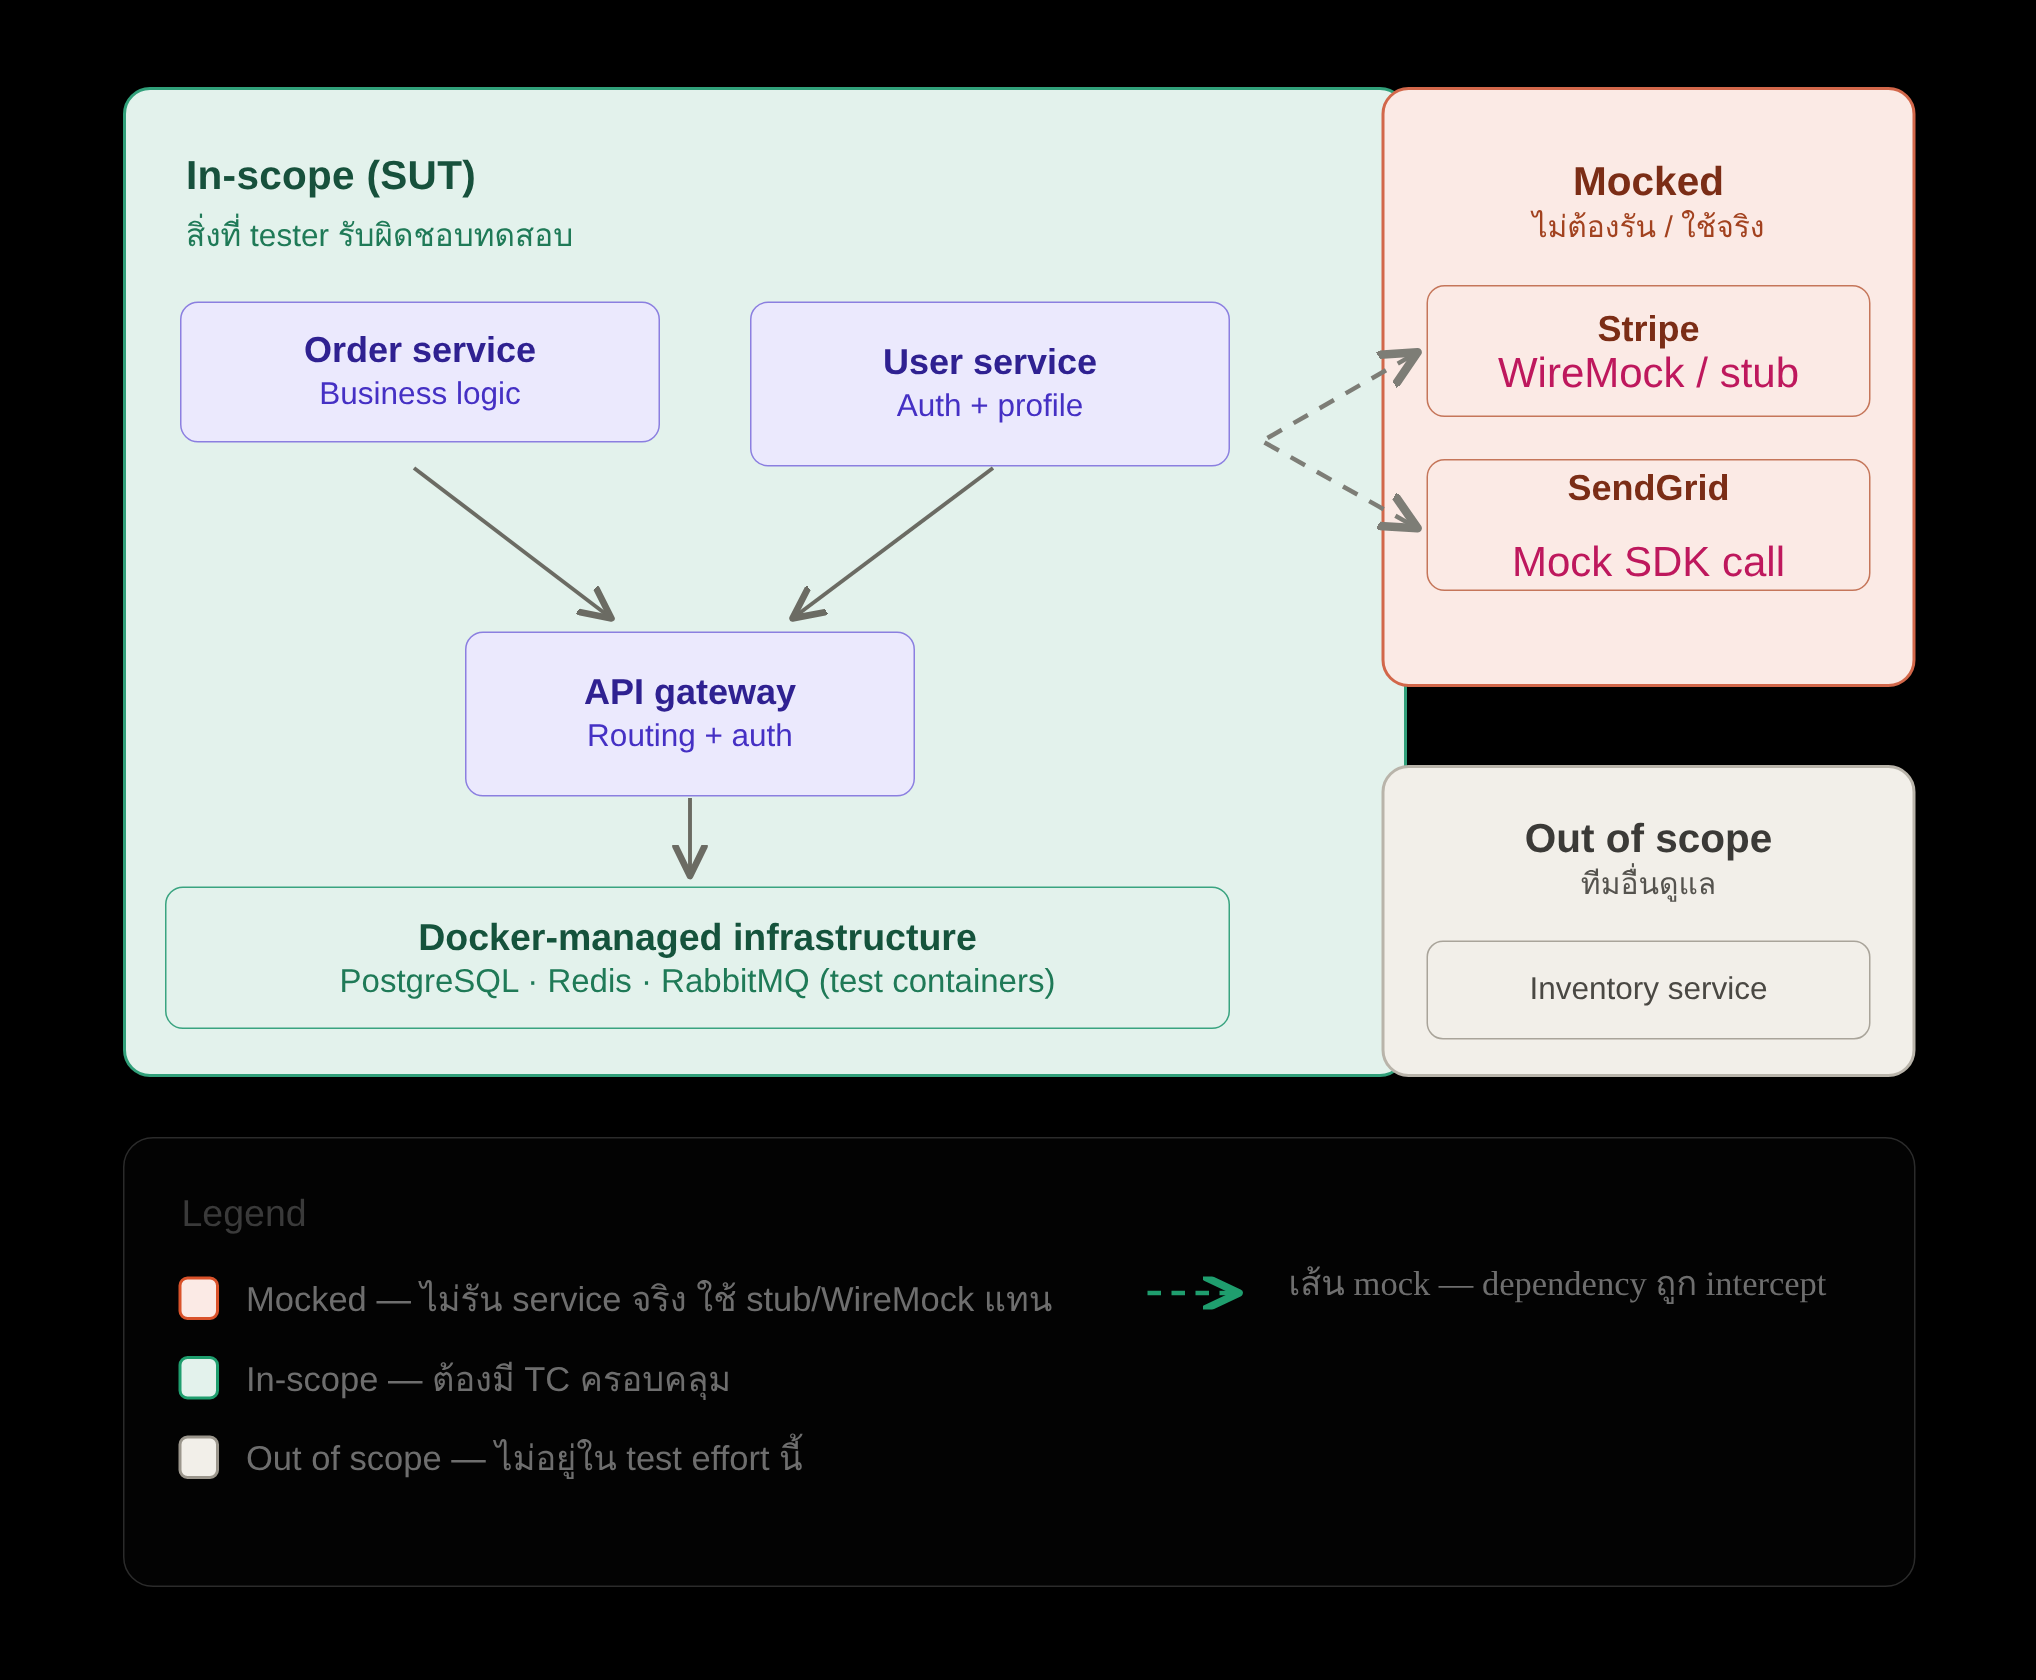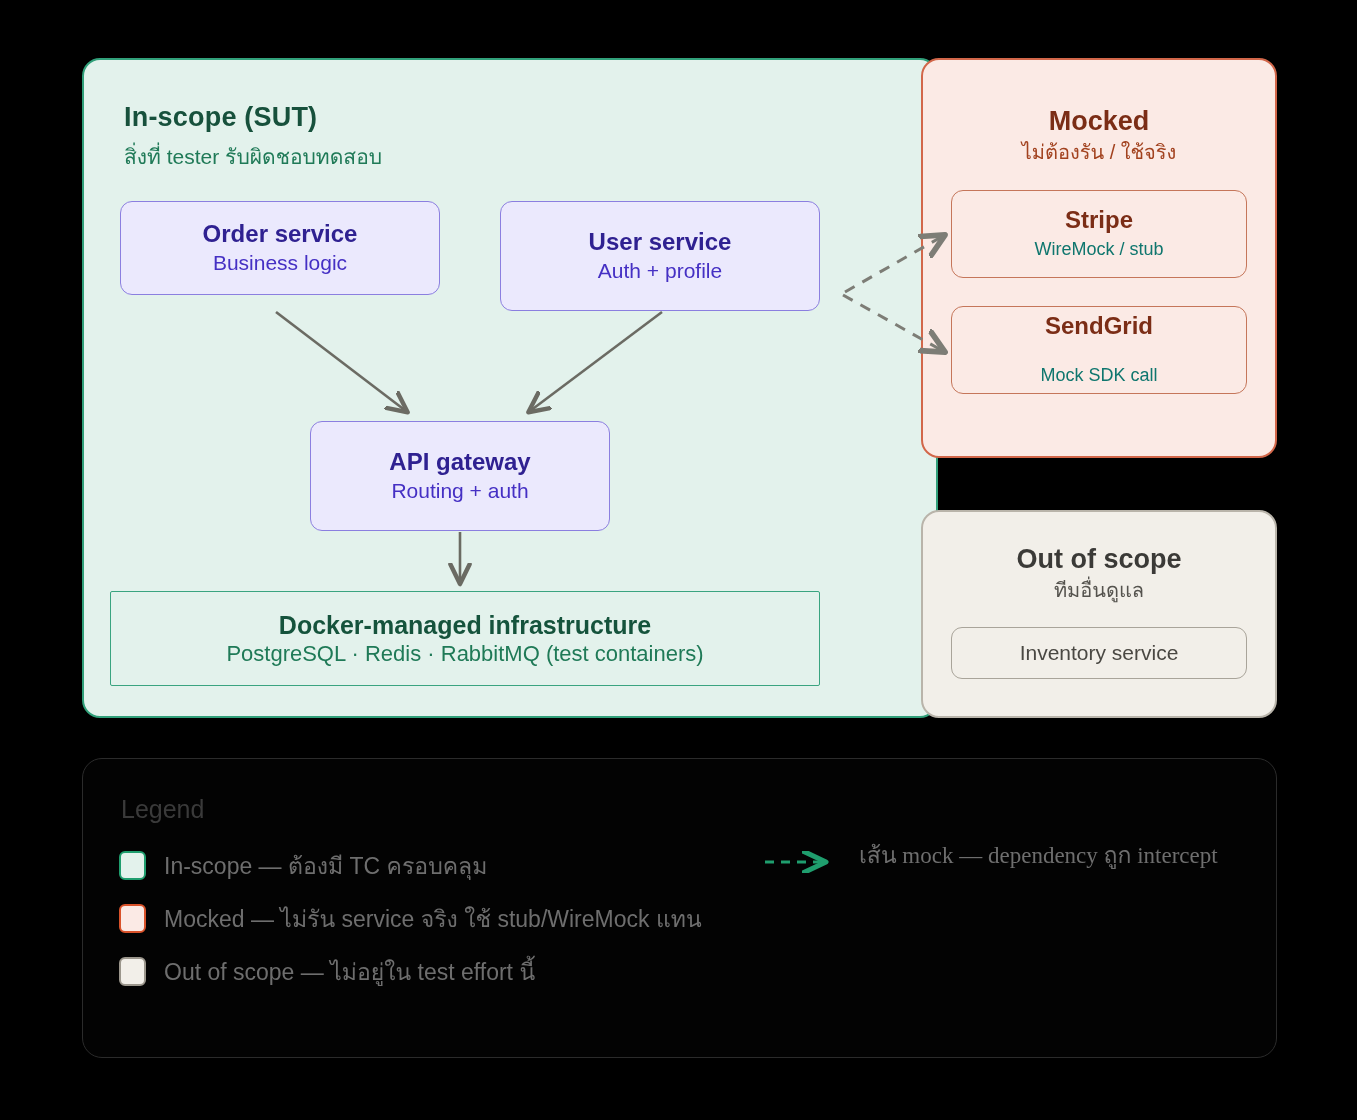--- a/index.html
+++ b/index.html
@@ -136,39 +136,39 @@
   .node-purple .n-sub   { color: #4530c4; }
 
   .node-order   { left: 120px; top: 201px; width: 320px; height: 94px; }
   .node-user    { left: 500px; top: 201px; width: 320px; height: 110px; }
   .node-gateway { left: 310px; top: 421px; width: 300px; height: 110px; }
 
   .node-infra {
     left: 110px; top: 591px; width: 710px; height: 95px;
     background: #e3f2ec;
     border: 1.4px solid #3aa480;
-    border-radius: 2px;
+    border-radius: 12px;
     text-align: center;
   }
   .node-infra .n-title { color: #15533c; font-size: 25px; }
   .node-infra .n-sub   { color: #1f7a57; font-size: 22px; }
 
   .node-mock {
     left: 951px; width: 296px; height: 88px;
     background: #fbeae5;
     border: 1.4px solid #c5765a;
     border-radius: 12px;
   }
   .node-mock .n-title { color: #7b2d16; font-size: 24px; }
-  .node-mock .n-sub   { color: #0f766e; font-size: 18px; }
+  .node-mock .n-sub   { color: #be185d; font-size: 28px; }
   .node-stripe   { top: 190px; }
   .node-sendgrid { top: 306px; gap: 20px; }
 
   .node-inventory {
-    left: 951px; top: 627px; width: 296px; height: 52px;
+    left: 951px; top: 627px; width: 296px; height: 66px;
     background: #f2efe9;
     border: 1.3px solid #a9a49a;
     border-radius: 11px;
   }
   .node-inventory .n-title {
     color: #4a4843;
     font-size: 21px;
     font-weight: normal;
   }
 
@@ -314,27 +314,27 @@
 
     <line x1="843" y1="295" x2="943" y2="351" stroke="#7d7d76" stroke-width="3" stroke-dasharray="11 9" stroke-linecap="butt" marker-end="url(#arrow-dashed)"></line>
   </svg>
 
   <div class="panel panel-legend">
     <div class="legend-title">Legend</div>
 
     <div class="legend-list">
 
       <div class="legend-row">
+        <span class="swatch swatch-mocked"></span>
+        <span class="legend-label">Mocked — ไม่รัน service จริง ใช้ stub/WireMock แทน</span>
+      </div>
+
+      <div class="legend-row">
         <span class="swatch swatch-scope"></span>
         <span class="legend-label">In-scope — ต้องมี TC ครอบคลุม</span>
-      </div>
-
-      <div class="legend-row">
-        <span class="swatch swatch-mocked"></span>
-        <span class="legend-label">Mocked — ไม่รัน service จริง ใช้ stub/WireMock แทน</span>
       </div>
 
       <div class="legend-row">
         <span class="swatch swatch-oos"></span>
         <span class="legend-label">Out of scope — ไม่อยู่ใน test effort นี้</span>
       </div>
 
     </div>
 
     <div class="legend-dash">

